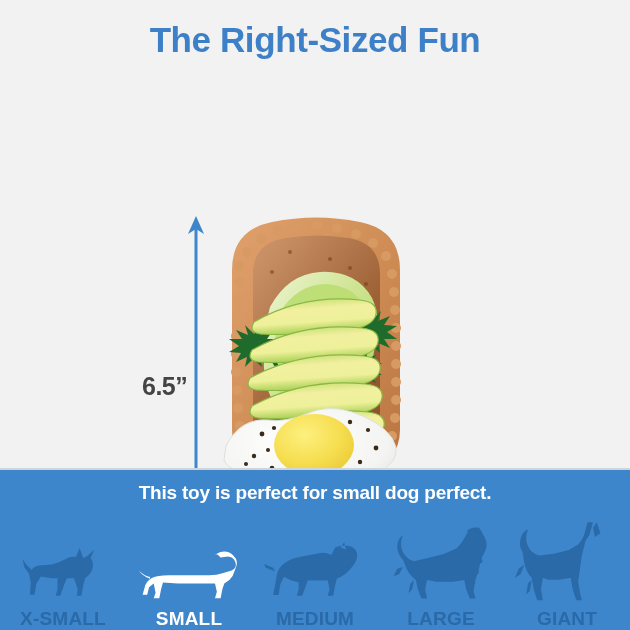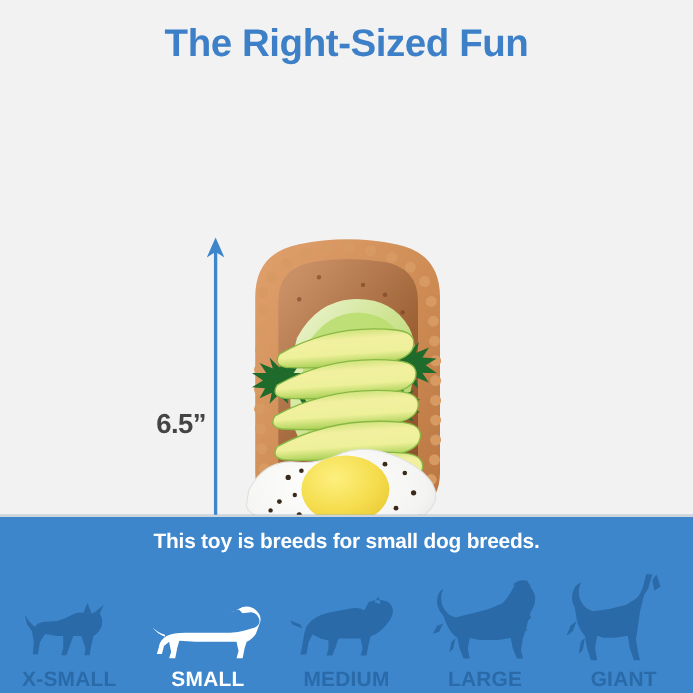--- a/index.html
+++ b/index.html
@@ -317,21 +317,21 @@
       <svg viewBox="0 0 216 18" width="216" height="18" aria-hidden="true">
         <line x1="12" y1="9" x2="204" y2="9" stroke="#3d86cb" stroke-width="3"></line>
         <polygon points="0,9 18,1 13,9 18,17" fill="#3d86cb"></polygon>
         <polygon points="216,9 198,17 203,9 198,1" fill="#3d86cb"></polygon>
       </svg>
     </div>
     <div class="dim-label dim-label-h">5.5”</div>
   </div>
 
   <div class="banner">
-    <div class="banner-headline">This toy is breeds for small dog breeds.</div>
+    <div class="banner-headline">This toy is perfect for small dog perfect.</div>
 
     <div class="size-row">
 
       <div class="size-item">
         <div class="size-figure">
           <svg viewBox="0 0 100 66" width="92" height="61" aria-hidden="true">
             <path fill="#2a6aa8" d="M72 14 L68 3 L64 13 Q58 12 53 15 Q46 19 38 21 L24 22 Q18 23 16 27 L10 21 L6 15 L8 24 L13 31 L15 41 L14 54 L19 54 L21 42 L26 34 L38 36 L44 36 L44 48 L42 55 L47 55 L51 44 L54 36 L62 36 L66 48 L65 55 L70 55 L72 44 L74 36 Q80 32 82 26 Q84 19 80 14 L84 5 L76 12 Z"></path>
           </svg>
         </div>
         <div class="size-label">X-SMALL</div>

